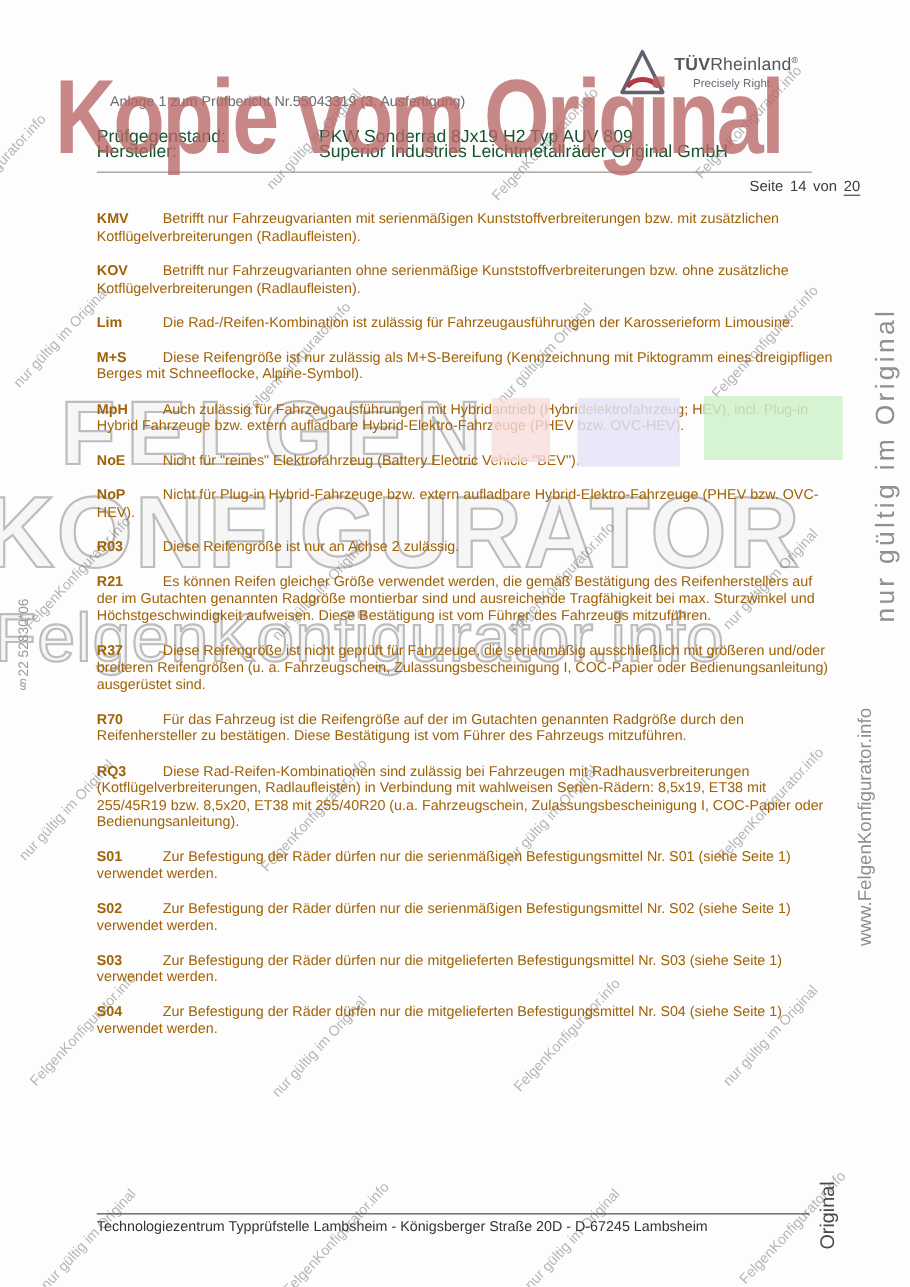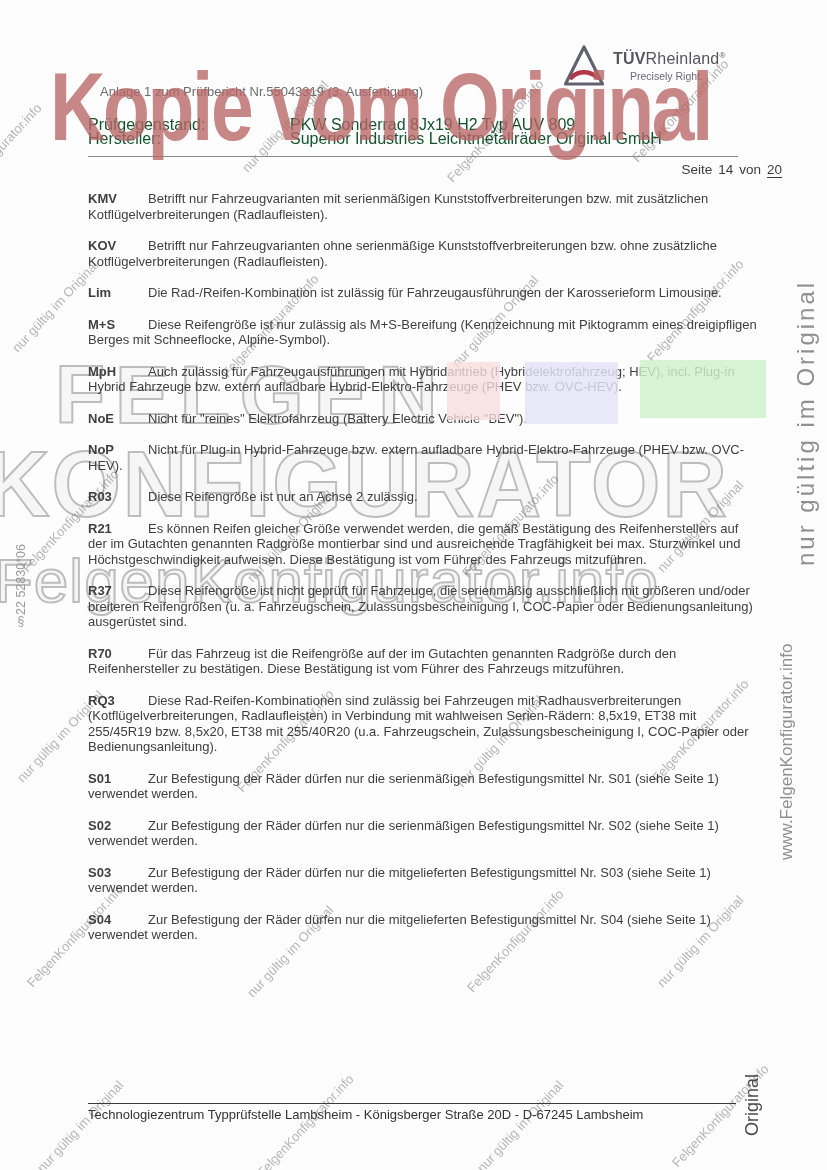--- a/index.html
+++ b/index.html
@@ -18,21 +18,21 @@
   .pg-total{border-bottom:1px solid #3c3c3c;}
   
   .tuv-logo{position:absolute;left:563px;top:44px;z-index:2;display:flex;align-items:flex-start;}
   .tuv-text-col{margin-left:8px;padding-top:6px;color:#55555e;}
   .tuv-brand{font-size:16px;letter-spacing:.2px;white-space:nowrap;}
   .tuv-brand .b{font-weight:bold;}
   .tuv-brand sup{font-size:8px;}
   .tuv-tagline{font-size:10.5px;color:#6b6b78;margin-top:2px;margin-left:17px;}
   
   .content{position:absolute;left:88px;top:191px;width:672px;z-index:2;}
-  .entry{margin:0 0 16px 0;font-size:13px;line-height:15.5px;color:#404040;}
+  .entry{margin:0 0 16px 0;font-size:13px;line-height:15.5px;color:#a16207;}
   .term{display:inline-block;width:60px;font-weight:bold;vertical-align:top;}
   
   .foot-rule{position:absolute;left:88px;top:1103px;width:648px;border-top:1px solid #3a3a3a;z-index:2;}
   .footer-text{position:absolute;left:88px;top:1107px;font-size:13px;color:#333;z-index:2;}
   
   .hl{position:absolute;z-index:4;}
   .hl-pink{left:447px;top:362px;width:53px;height:58px;opacity:.78;}
   .hl-lav{left:525px;top:362px;width:93px;height:62px;opacity:.82;}
   .hl-green{left:640px;top:360px;width:126px;height:58px;opacity:.82;}
   

